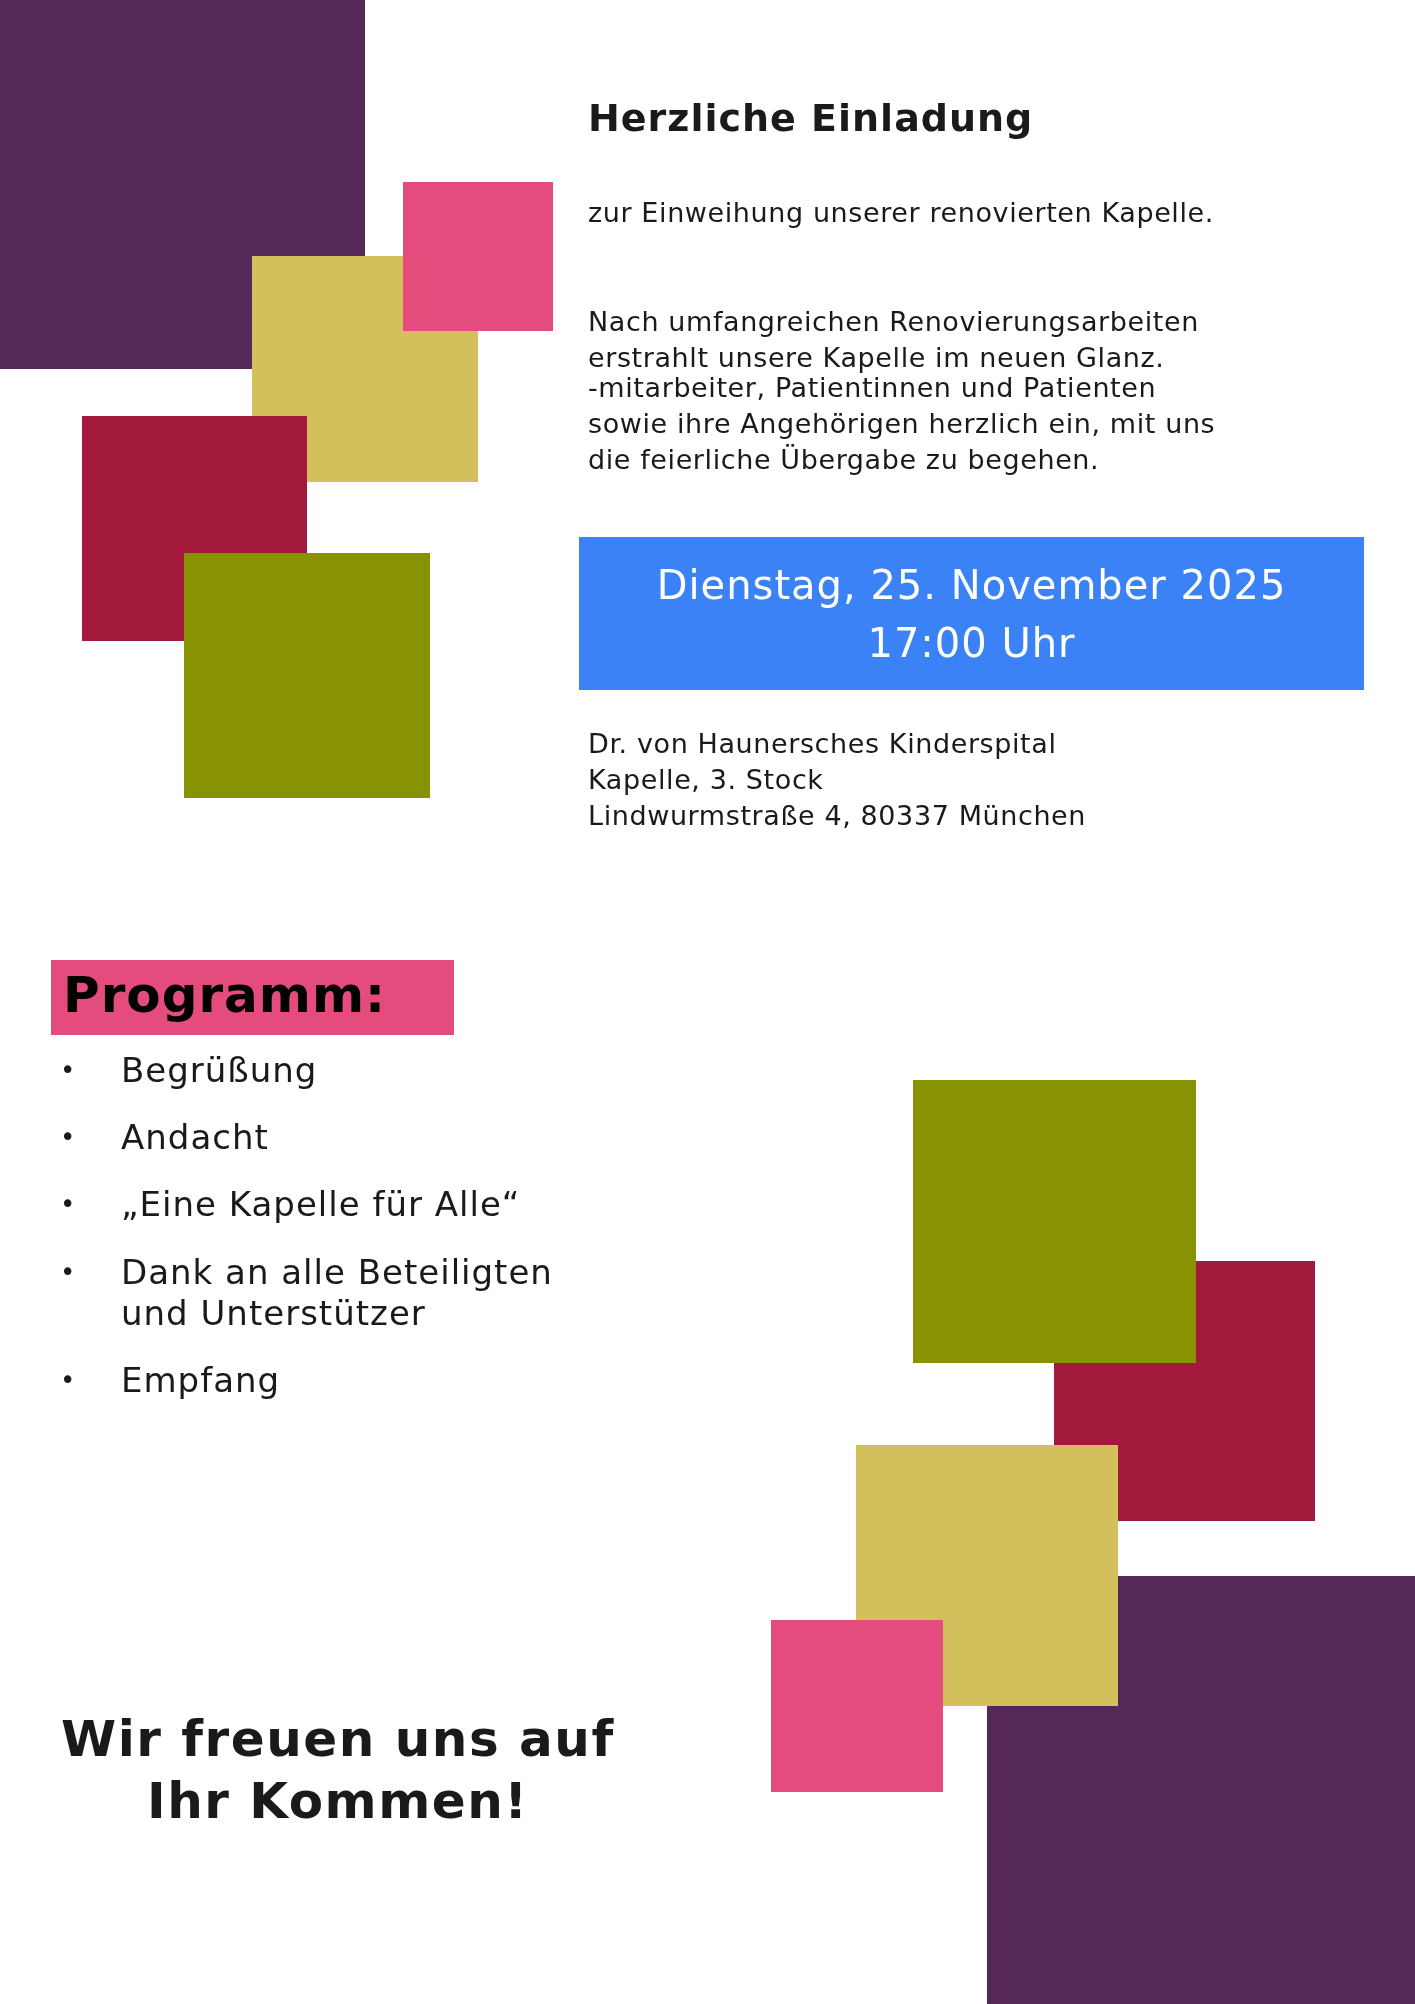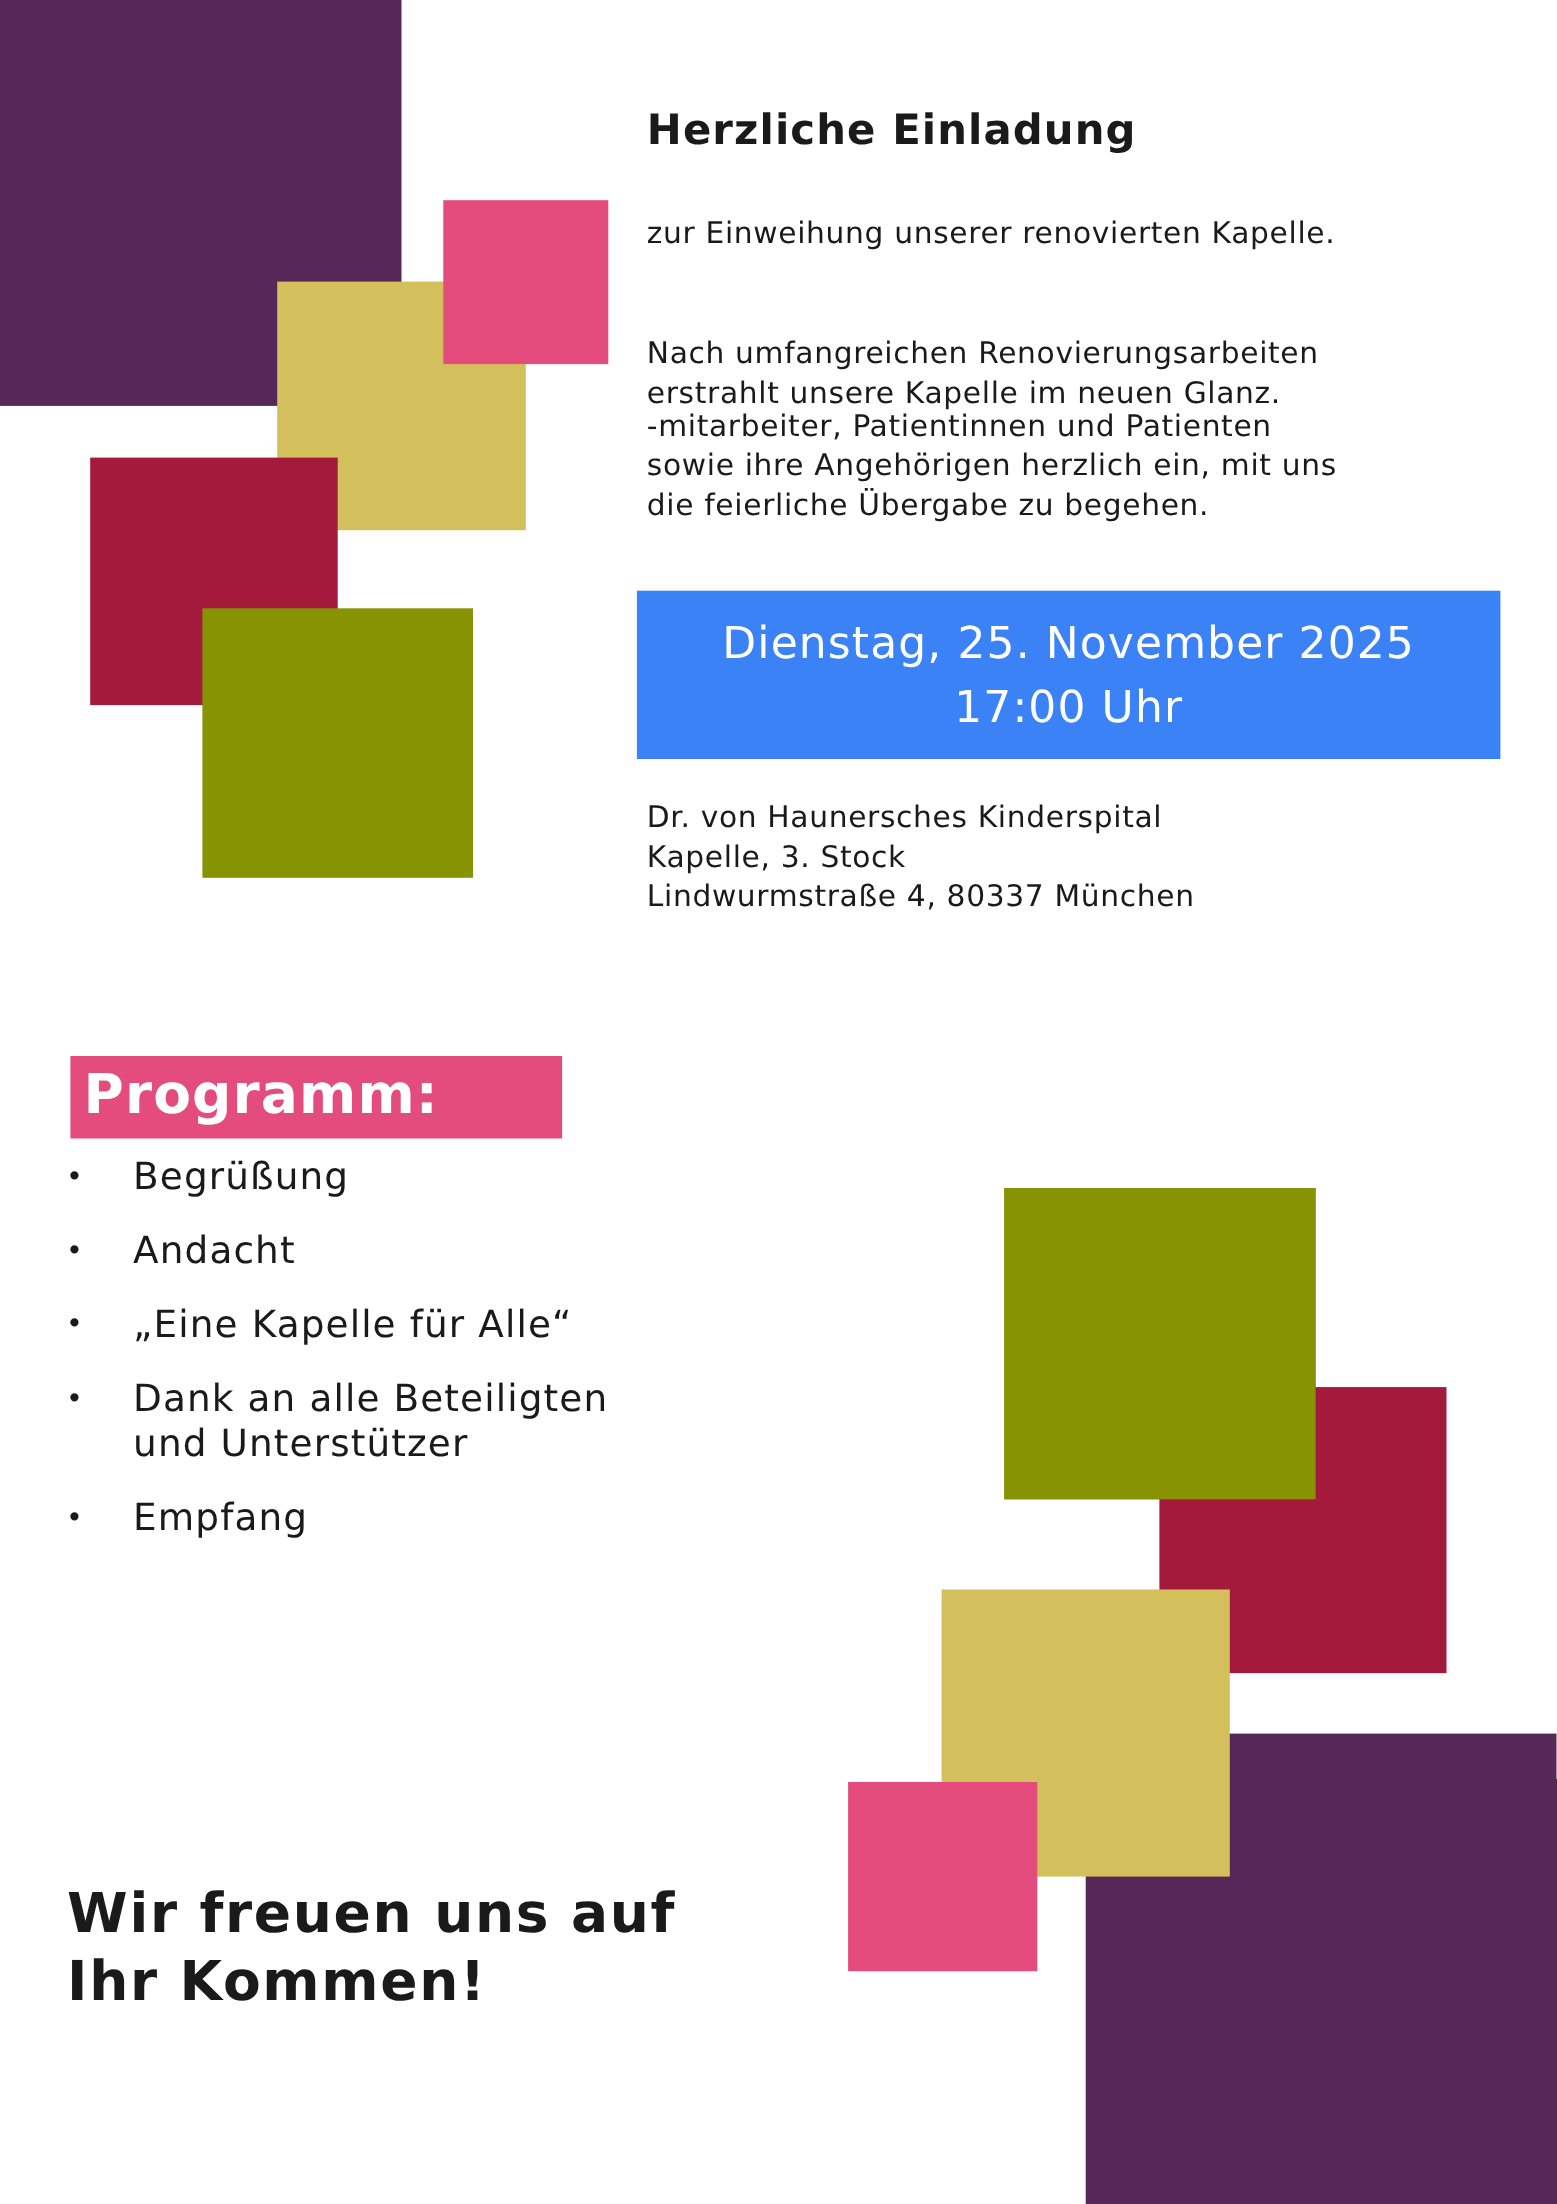--- a/index.html
+++ b/index.html
@@ -5,26 +5,26 @@
   html, body { margin:0; padding:0; }
   body { width:1415px; height:2004px; position:relative; background:#ffffff; overflow:hidden;
          font-family:"DejaVu Sans", sans-serif; color:#1a1a1a; }
   .sq { position:absolute; }
   .abs { position:absolute; }
   .title { left:588px; top:96px; font-size:38px; font-weight:bold; letter-spacing:1px; white-space:nowrap; }
   .body-text { left:588px; font-size:27px; line-height:36px; letter-spacing:0.6px; white-space:nowrap; }
   .date-box { left:579px; top:537px; width:785px; height:153px; background:#3b82f6; color:#fff;
               display:flex; flex-direction:column; align-items:center; justify-content:center; }
   .date-line { font-size:40px; line-height:58px; letter-spacing:1px; white-space:nowrap; }
-  .prog-box { left:64px; top:960px; width:447px; height:75px; background:#e34c7d; color:#ffffff; }
+  .prog-box { left:51px; top:960px; width:403px; height:75px; background:#e34c7d; color:#000000; }
   .prog-label { position:absolute; left:12px; top:6px; font-size:50px; font-weight:bold; letter-spacing:1px; }
   .list-item { left:0; width:720px; font-size:34px; line-height:41px; letter-spacing:1px; }
   .bullet { position:absolute; left:60px; width:12px; font-size:26px; }
   .item-text { position:absolute; left:121px; white-space:nowrap; }
-  .closing { left:61px; top:1708px; font-size:50px; font-weight:bold; line-height:62px; letter-spacing:1.5px; white-space:nowrap; }
+  .closing { left:61px; top:1708px; font-size:50px; font-weight:bold; line-height:62px; letter-spacing:1.5px; white-space:nowrap;text-align:center; }
 </style>
 </head>
 <body>
 
 <div class="sq" style="left:0;top:0;width:365px;height:369px;background:#562857;"></div>
 <div class="sq" style="left:252px;top:256px;width:226px;height:226px;background:#d3bf5c;"></div>
 <div class="sq" style="left:403px;top:182px;width:150px;height:149px;background:#e34c7d;"></div>
 <div class="sq" style="left:82px;top:416px;width:225px;height:225px;background:#a31a3c;"></div>
 <div class="sq" style="left:184px;top:553px;width:246px;height:245px;background:#889304;"></div>
 

